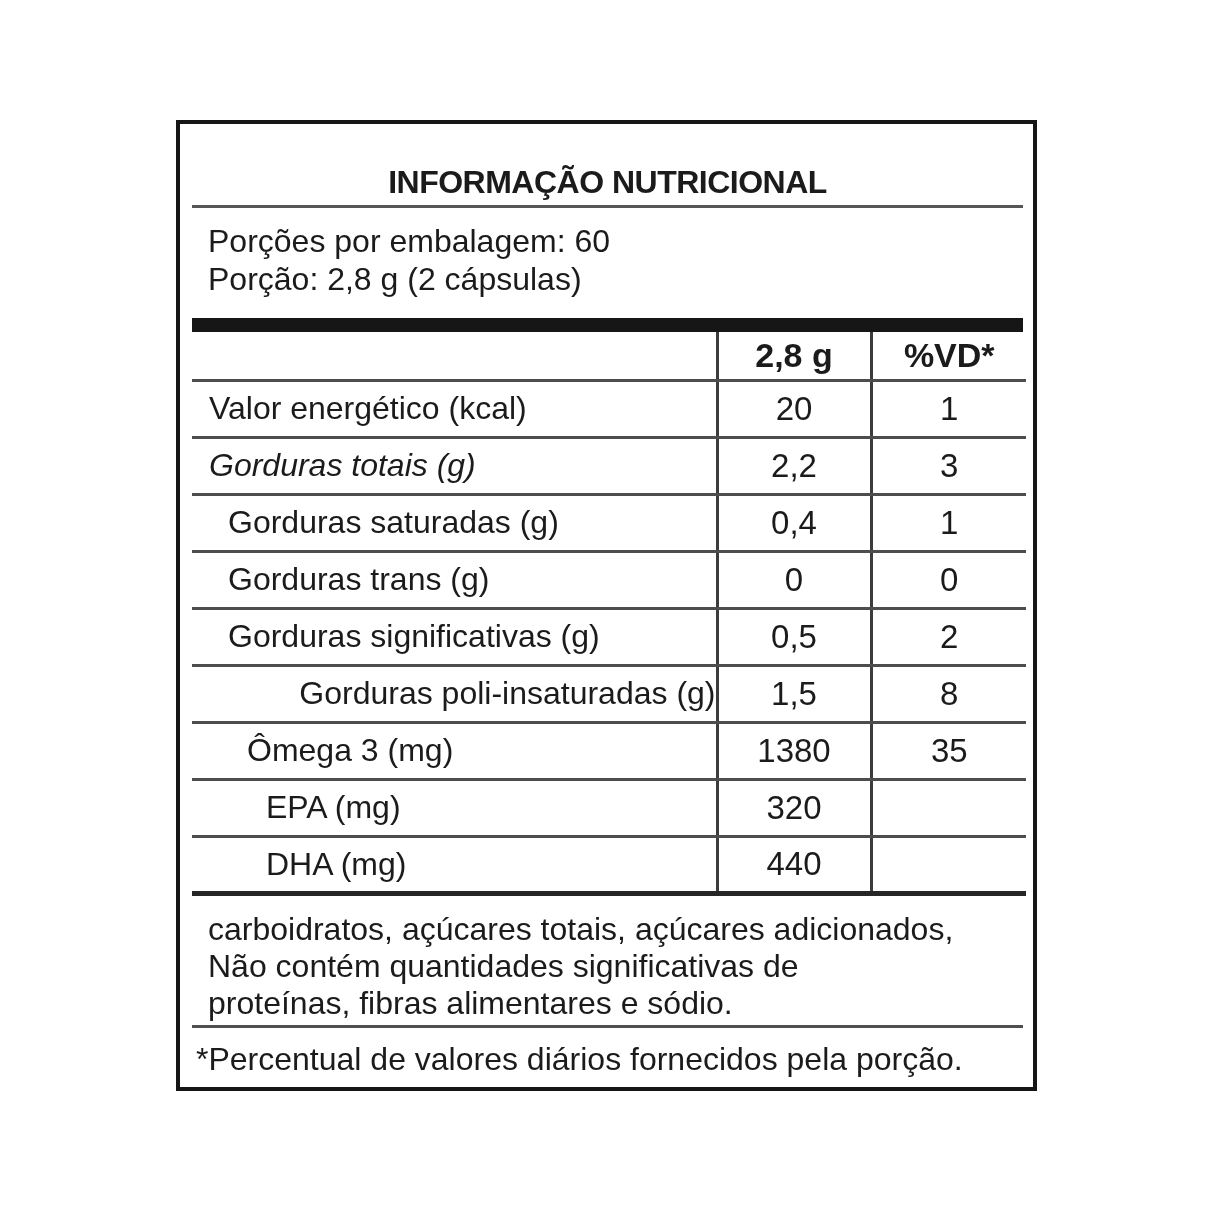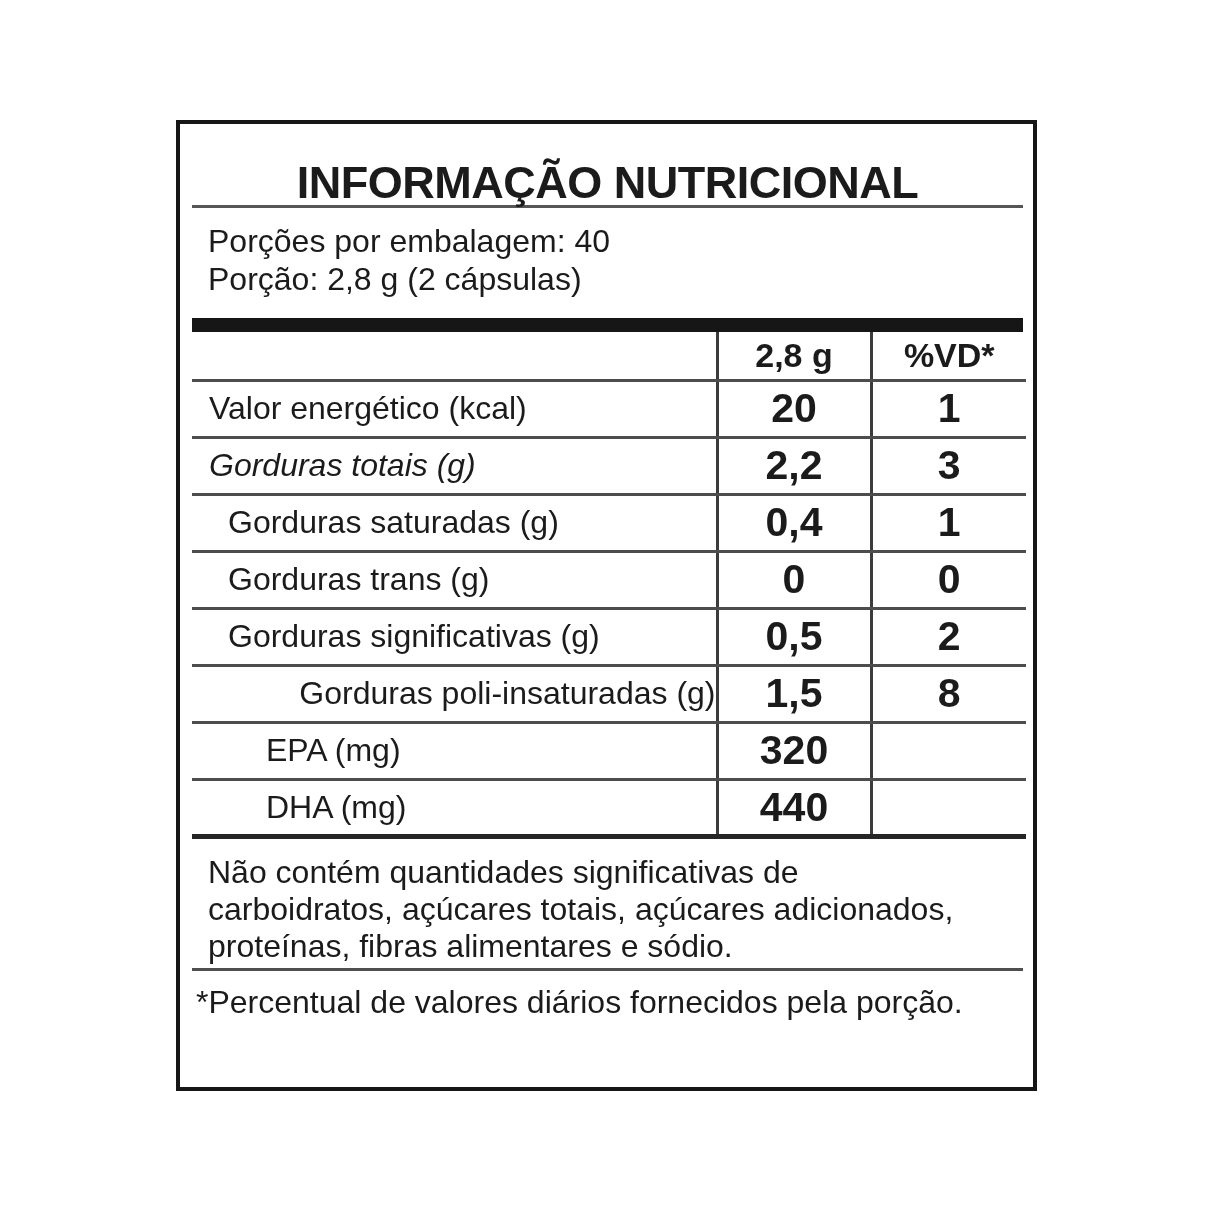--- a/index.html
+++ b/index.html
@@ -26,24 +26,25 @@
     padding: 0 10px 0 12px;
     overflow: hidden;
   }
   .title-row {
     height: 81px;
     display: flex;
     align-items: flex-end;
     justify-content: center;
   }
   .title-row span {
-    font-size: 45px;
+    font-size: 32px;
     font-weight: bold;
     letter-spacing: -0.5px;
     line-height: 1;
+    padding-bottom: 7px;
     white-space: nowrap;
   }
   .title-rule {
     height: 3px;
     background: #565656;
   }
   .servings {
     padding: 14px 0 0 16px;
     font-size: 32px;
     line-height: 38px;
@@ -76,22 +77,22 @@
   }
   table.facts th.c2, table.facts th.c3 {
     font-size: 34px;
     font-weight: bold;
   }
   table.facts td.c1 {
     font-size: 32px;
     text-align: left;
   }
   table.facts td.c2, table.facts td.c3 {
-    font-size: 41px;
-    font-weight: bold;
+    font-size: 33px;
+    font-weight: normal;
   }
   table.facts tbody tr:last-child th,
   table.facts tbody tr:last-child td {
     border-bottom: 5px solid #262626;
   }
   .disclaimer {
     padding: 15px 0 0 16px;
     font-size: 32px;
     line-height: 37px;
   }
@@ -111,21 +112,21 @@
 
 <div class="label">
 
   <div class="title-row">
     <span>INFORMAÇÃO NUTRICIONAL</span>
   </div>
 
   <div class="title-rule"></div>
 
   <div class="servings">
-    <div>Porções por embalagem: 40</div>
+    <div>Porções por embalagem: 60</div>
     <div>Porção: 2,8 g (2 cápsulas)</div>
   </div>
 
   <div class="thick-bar"></div>
 
   <table class="facts">
     <colgroup>
       <col class="w1">
         <col class="w2">
         <col class="w3">
@@ -162,35 +163,40 @@
           <td class="c1" style="padding-left: 36px;">Gorduras significativas (g)</td>
           <td class="c2">0,5</td>
           <td class="c3">2</td>
         </tr>
         <tr>
           <td class="c1" style="padding-left: 36px; text-align: right;">Gorduras poli-insaturadas (g)</td>
           <td class="c2">1,5</td>
           <td class="c3">8</td>
         </tr>
         <tr>
+          <td class="c1" style="padding-left: 55px;">Ômega 3 (mg)</td>
+          <td class="c2">1380</td>
+          <td class="c3">35</td>
+        </tr>
+        <tr>
           <td class="c1" style="padding-left: 74px;">EPA (mg)</td>
           <td class="c2">320</td>
           <td class="c3"></td>
         </tr>
         <tr>
           <td class="c1" style="padding-left: 74px;">DHA (mg)</td>
           <td class="c2">440</td>
           <td class="c3"></td>
         </tr>
       </tbody>
   </table>
 
   <div class="disclaimer">
+    <div>carboidratos, açúcares totais, açúcares adicionados,</div>
     <div>Não contém quantidades significativas de</div>
-    <div>carboidratos, açúcares totais, açúcares adicionados,</div>
     <div>proteínas, fibras alimentares e sódio.</div>
   </div>
 
   <div class="footnote-rule"></div>
 
   <div class="footnote">*Percentual de valores diários fornecidos pela porção.</div>
 
 </div>
 
 </body></html>

